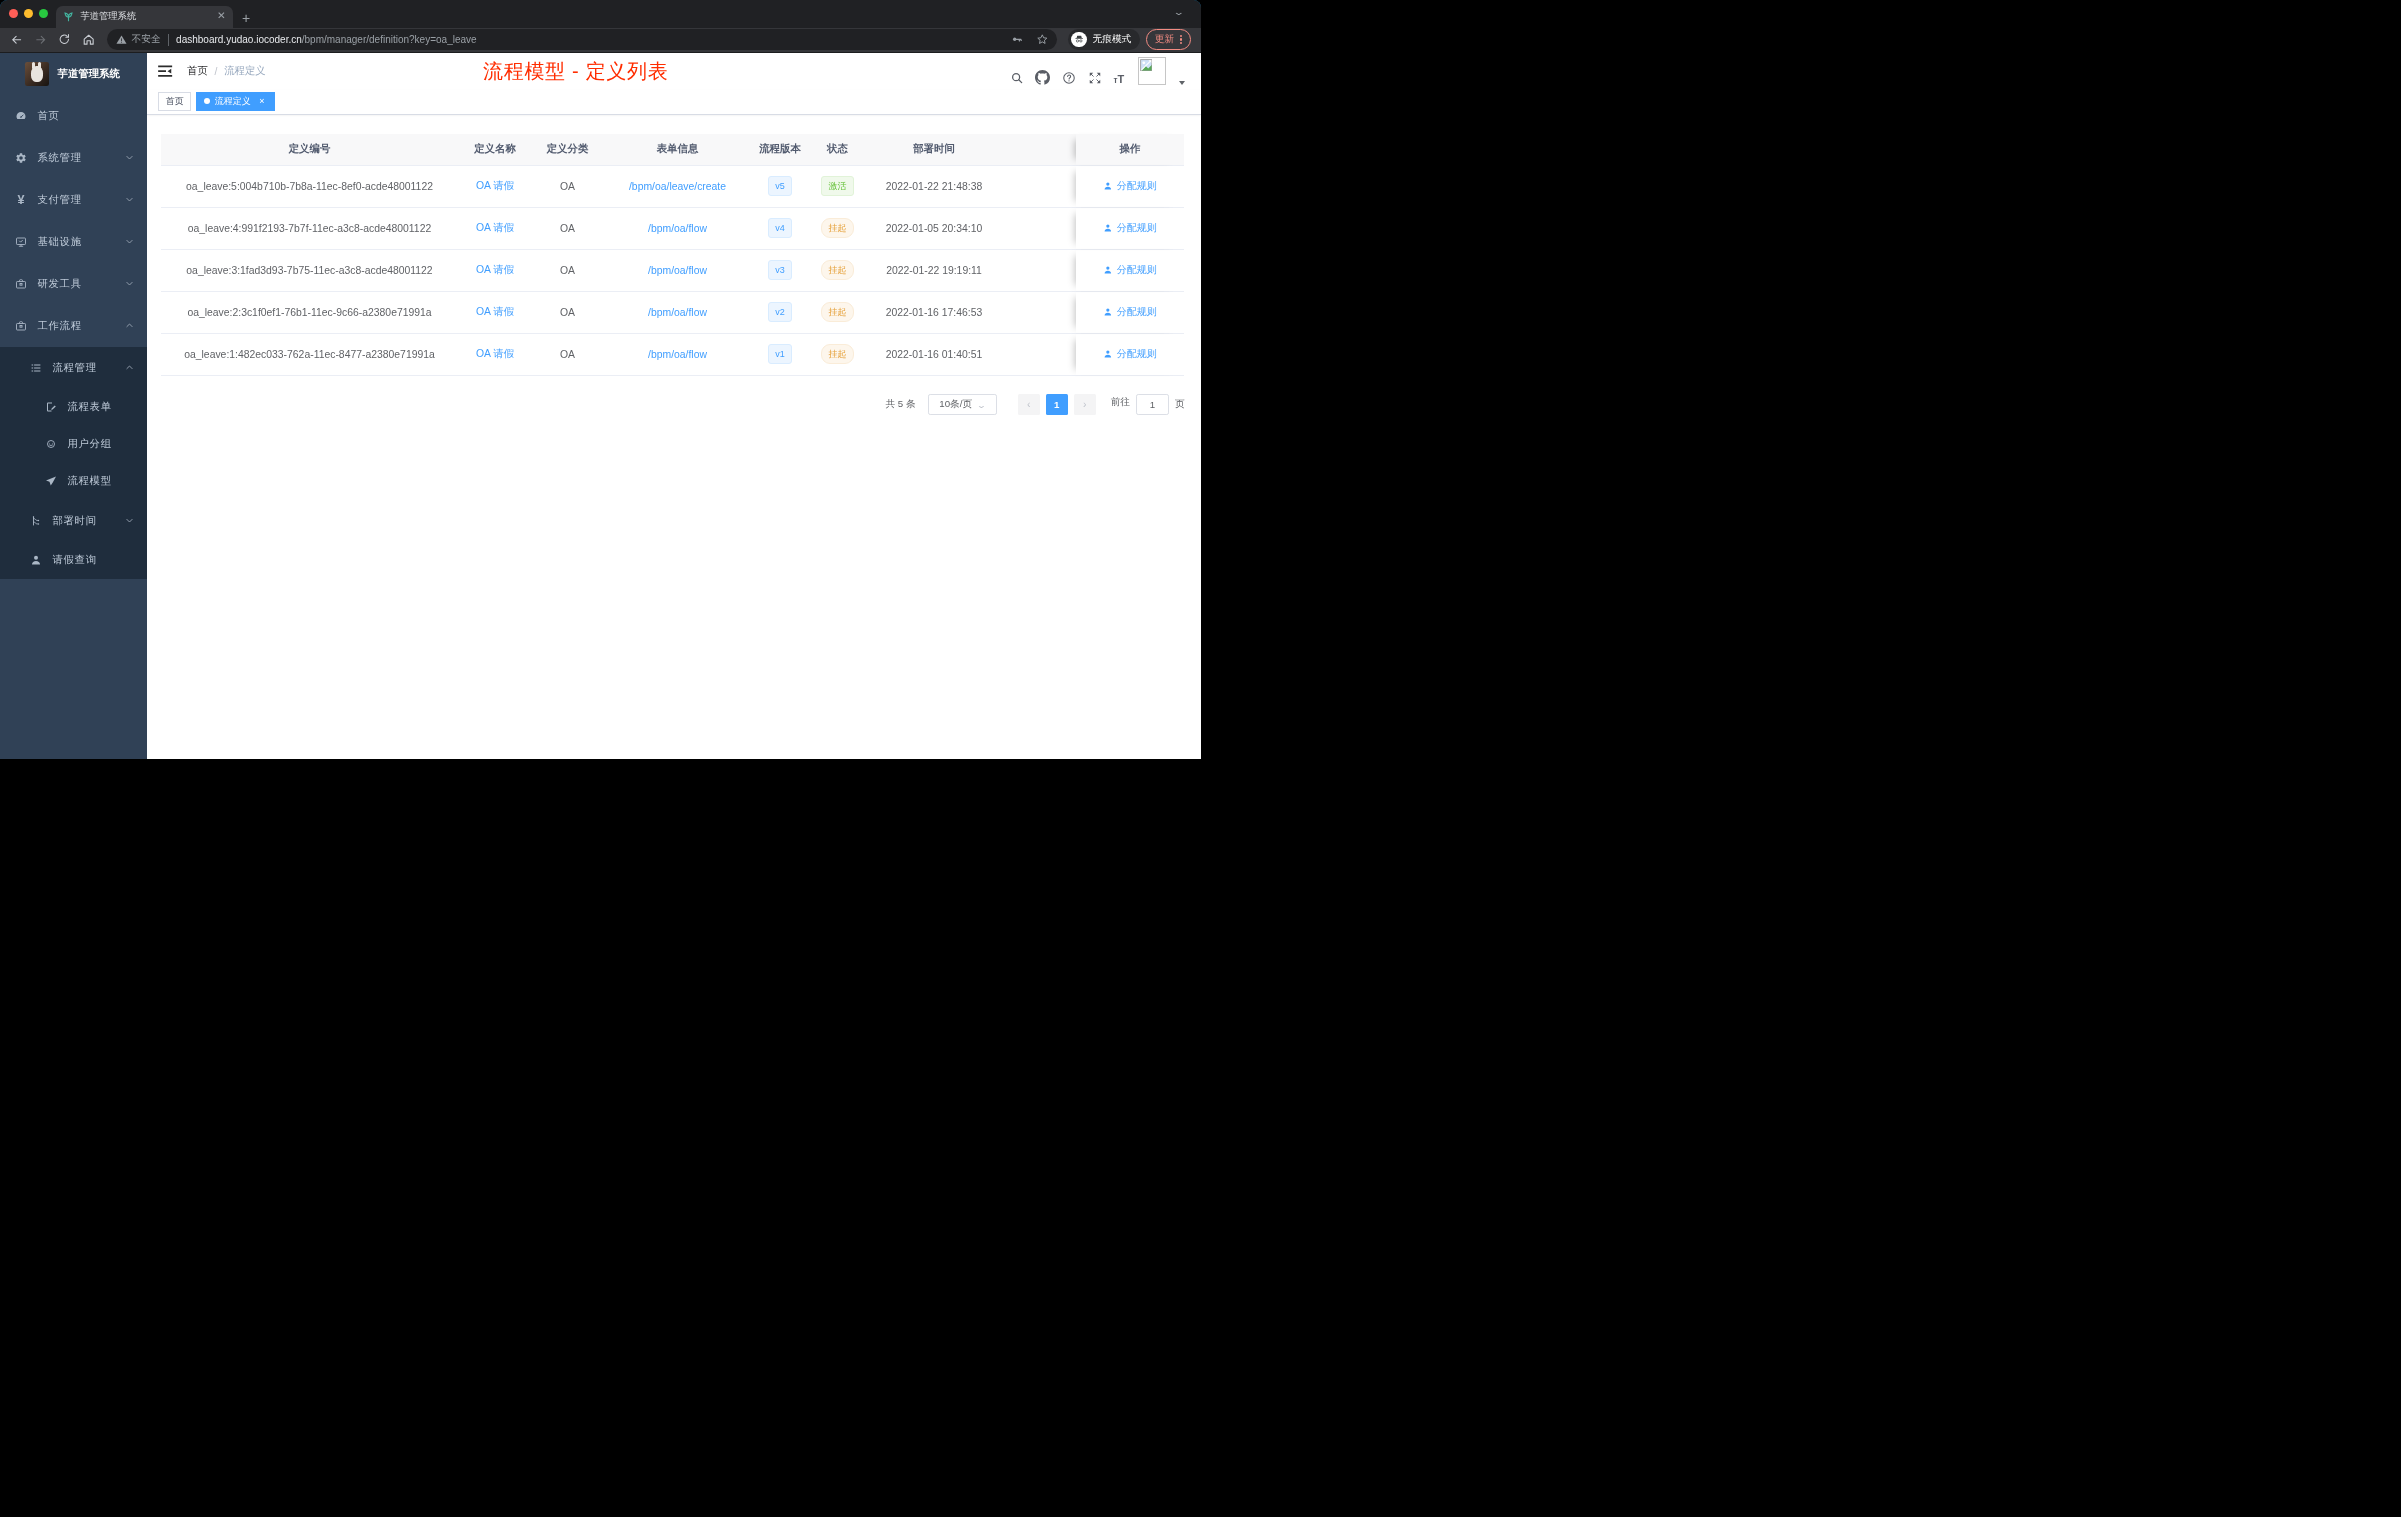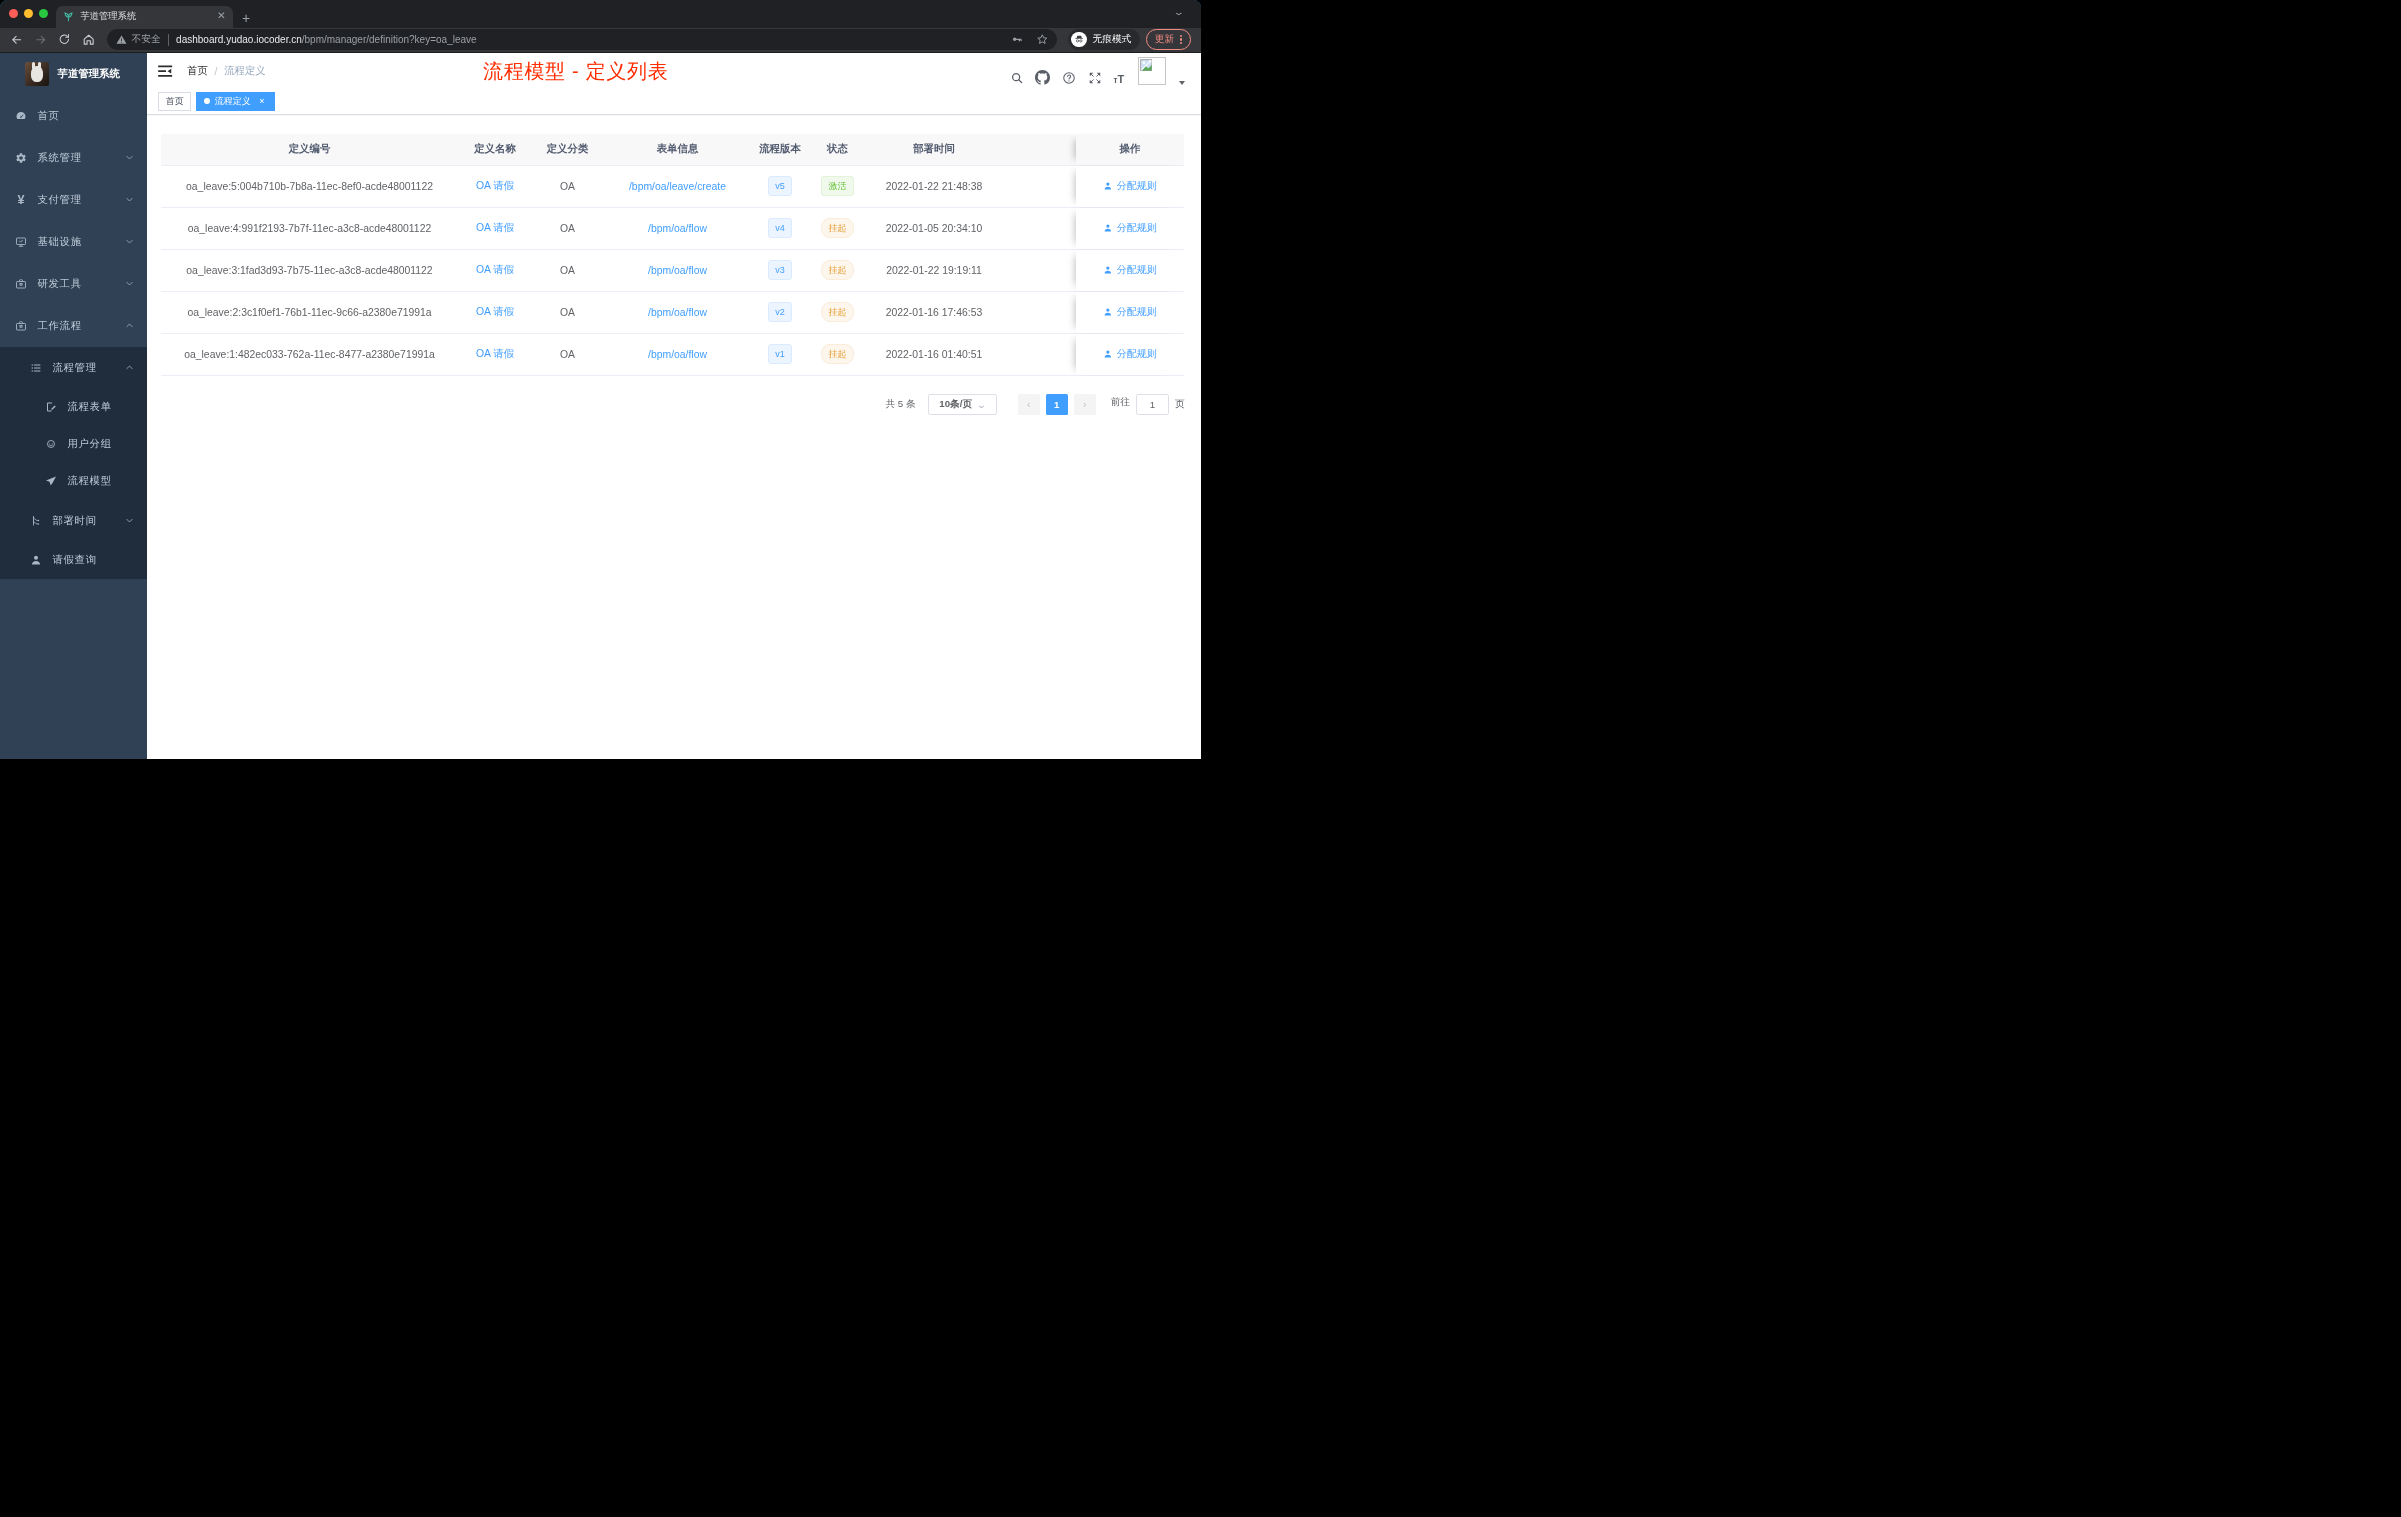--- a/index.html
+++ b/index.html
@@ -87,21 +87,21 @@
   .link{color:#409eff;cursor:pointer;}
   .badge{display:inline-block;font-size:9px;line-height:1;padding:4.5px 6.7px;border-radius:3px;border:0.7px solid transparent;}
   .badge.ver{background:#ecf5ff;border-color:#d9ecff;color:#409eff;}
   .badge.success{background:#f0f9eb;border-color:#e1f3d8;color:#67c23a;}
   .badge.warning{background:#fdf6ec;border-color:#faecd8;color:#e6a23c;border-radius:9px;}
   .rule-link{color:#409eff;font-size:10px;display:flex;align-items:center;gap:3.7px;cursor:pointer;}
 
   
   .pager{display:flex;align-items:center;justify-content:flex-end;padding-right:16.3px;margin-top:18.6px;color:#606266;font-size:9.7px;gap:0;}
   .total{margin-right:12px;}
-  .psel{width:69px;height:21px;border:0.7px solid #dcdfe6;border-radius:2.2px;display:flex;align-items:center;justify-content:center;gap:6px;color:#606266;margin-right:18px;cursor:pointer;font-weight:bold;}
+  .psel{width:69px;height:21px;border:0.7px solid #dcdfe6;border-radius:2.2px;display:flex;align-items:center;justify-content:center;gap:6px;color:#606266;margin-right:18px;cursor:pointer;}
   .sel-chev{color:#c0c4cc;font-size:8.2px;transform:scaleX(1.5);}
   .pbtn{min-width:22px;height:21px;border-radius:1.5px;background:#f4f4f5;color:#c0c4cc;display:flex;align-items:center;justify-content:center;font-size:10.4px;margin:0 3px;cursor:pointer;}
   .pbtn.num{background:#409eff;color:#fff;font-weight:bold;font-size:9.7px;}
   .goto{margin:0 6px 4px 12px;}
   .ginput{width:33px;height:21px;border:0.7px solid #dcdfe6;border-radius:2.2px;display:flex;align-items:center;justify-content:center;color:#606266;margin-right:6px;}
   svg{display:block;}
 </style>
 </head>
 <body>
 

